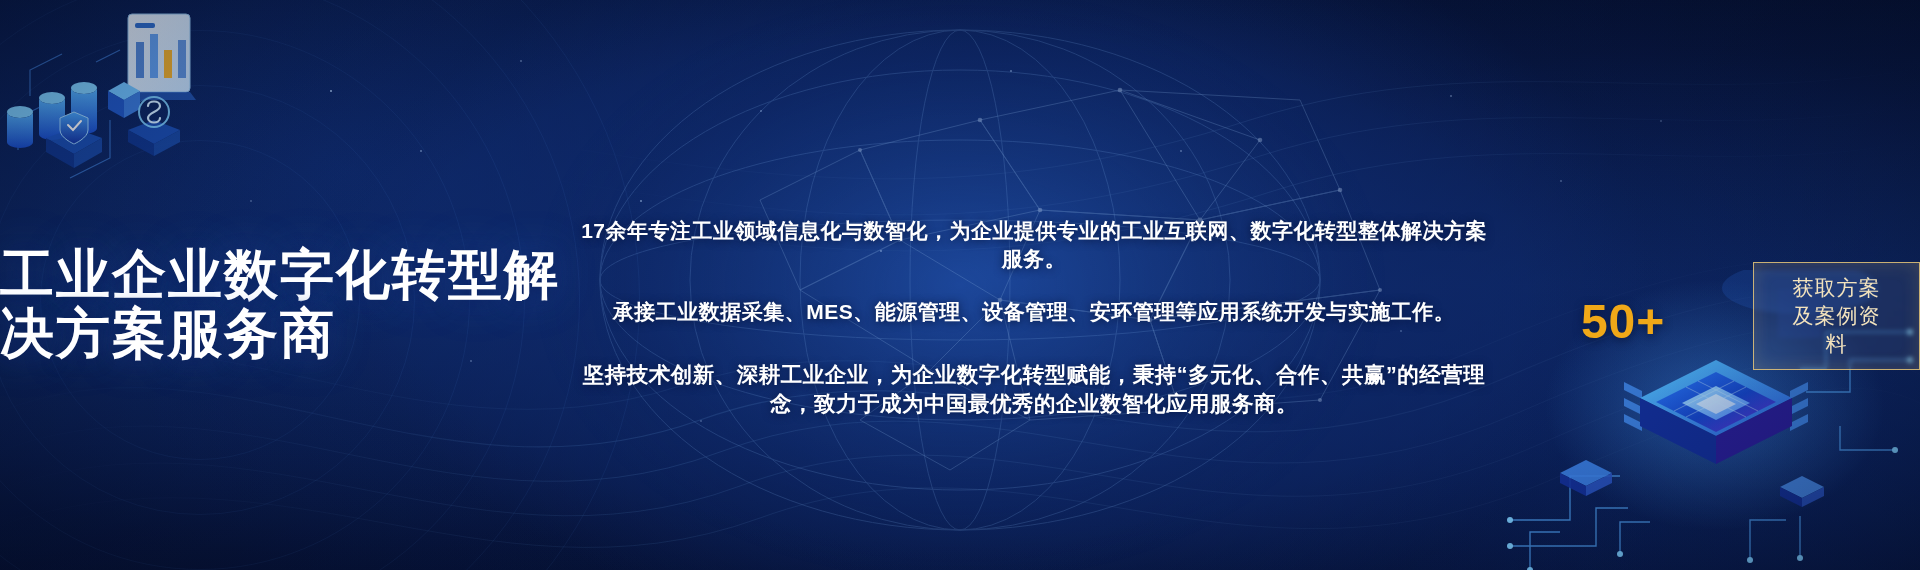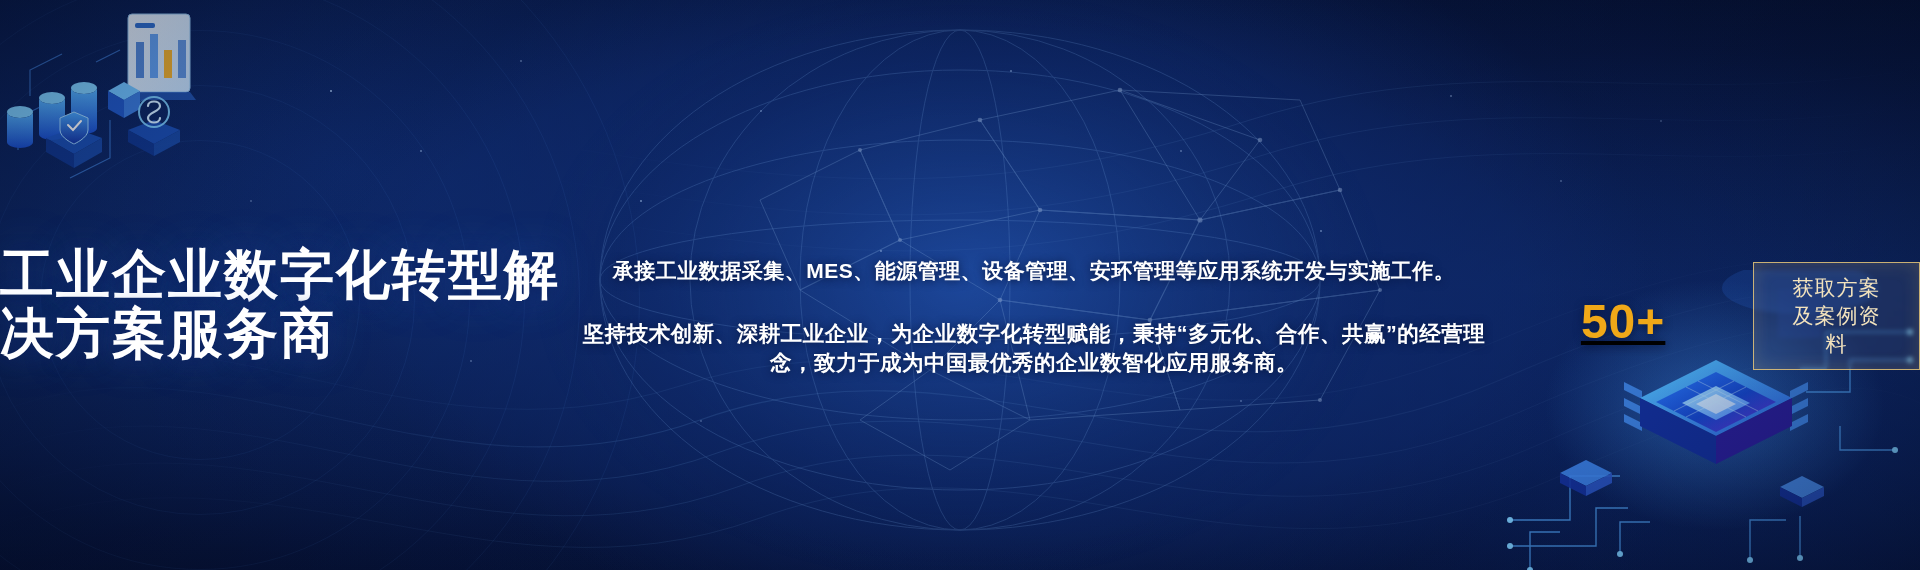--- a/index.html
+++ b/index.html
@@ -71,21 +71,20 @@
     text-shadow:0 1px 8px rgba(6,20,60,0.95);
   }
   .sub-line.l1 { margin-top:26px; }
   .sub-line.l2 { margin-top:25px; }
   .sub-line.l3 { margin-top:34px; font-size:21.5px; }
 
   .stats {
     margin-top:36px;
     display:flex; justify-content:center; align-items:flex-start;
     gap:160px;
-    text-decoration:underline;
   }
   .stat { width:260px; text-align:center; }
   .stat-num {
     font-size:48px; font-weight:bold; color:#f0a818;
     letter-spacing:1px; line-height:1.05;
     text-shadow:0 2px 10px rgba(5,18,55,0.8);
   }
   .stat-label {
     margin-top:10px;
     font-size:23px; font-weight:bold; color:#ffffff;
@@ -377,20 +376,21 @@
     </svg>
   </div>
 
   <div class="bg-layer vignette"></div>
 
   <div class="content">
 
     <h1 class="title">工业企业数字化转型解决方案服务商</h1>
 
     <div class="sub">
+      <div class="sub-line l1">17余年专注工业领域信息化与数智化，为企业提供专业的工业互联网、数字化转型整体解决方案服务。</div>
       <div class="sub-line l2">承接工业数据采集、MES、能源管理、设备管理、安环管理等应用系统开发与实施工作。</div>
       <div class="sub-line l3">坚持技术创新、深耕工业企业，为企业数字化转型赋能，秉持“多元化、合作、共赢”的经营理念，致力于成为中国最优秀的企业数智化应用服务商。</div>
     </div>
 
     <div class="stats">
       <div class="stat">
         <div class="stat-num">50+</div>
       </div>
     </div>
 

